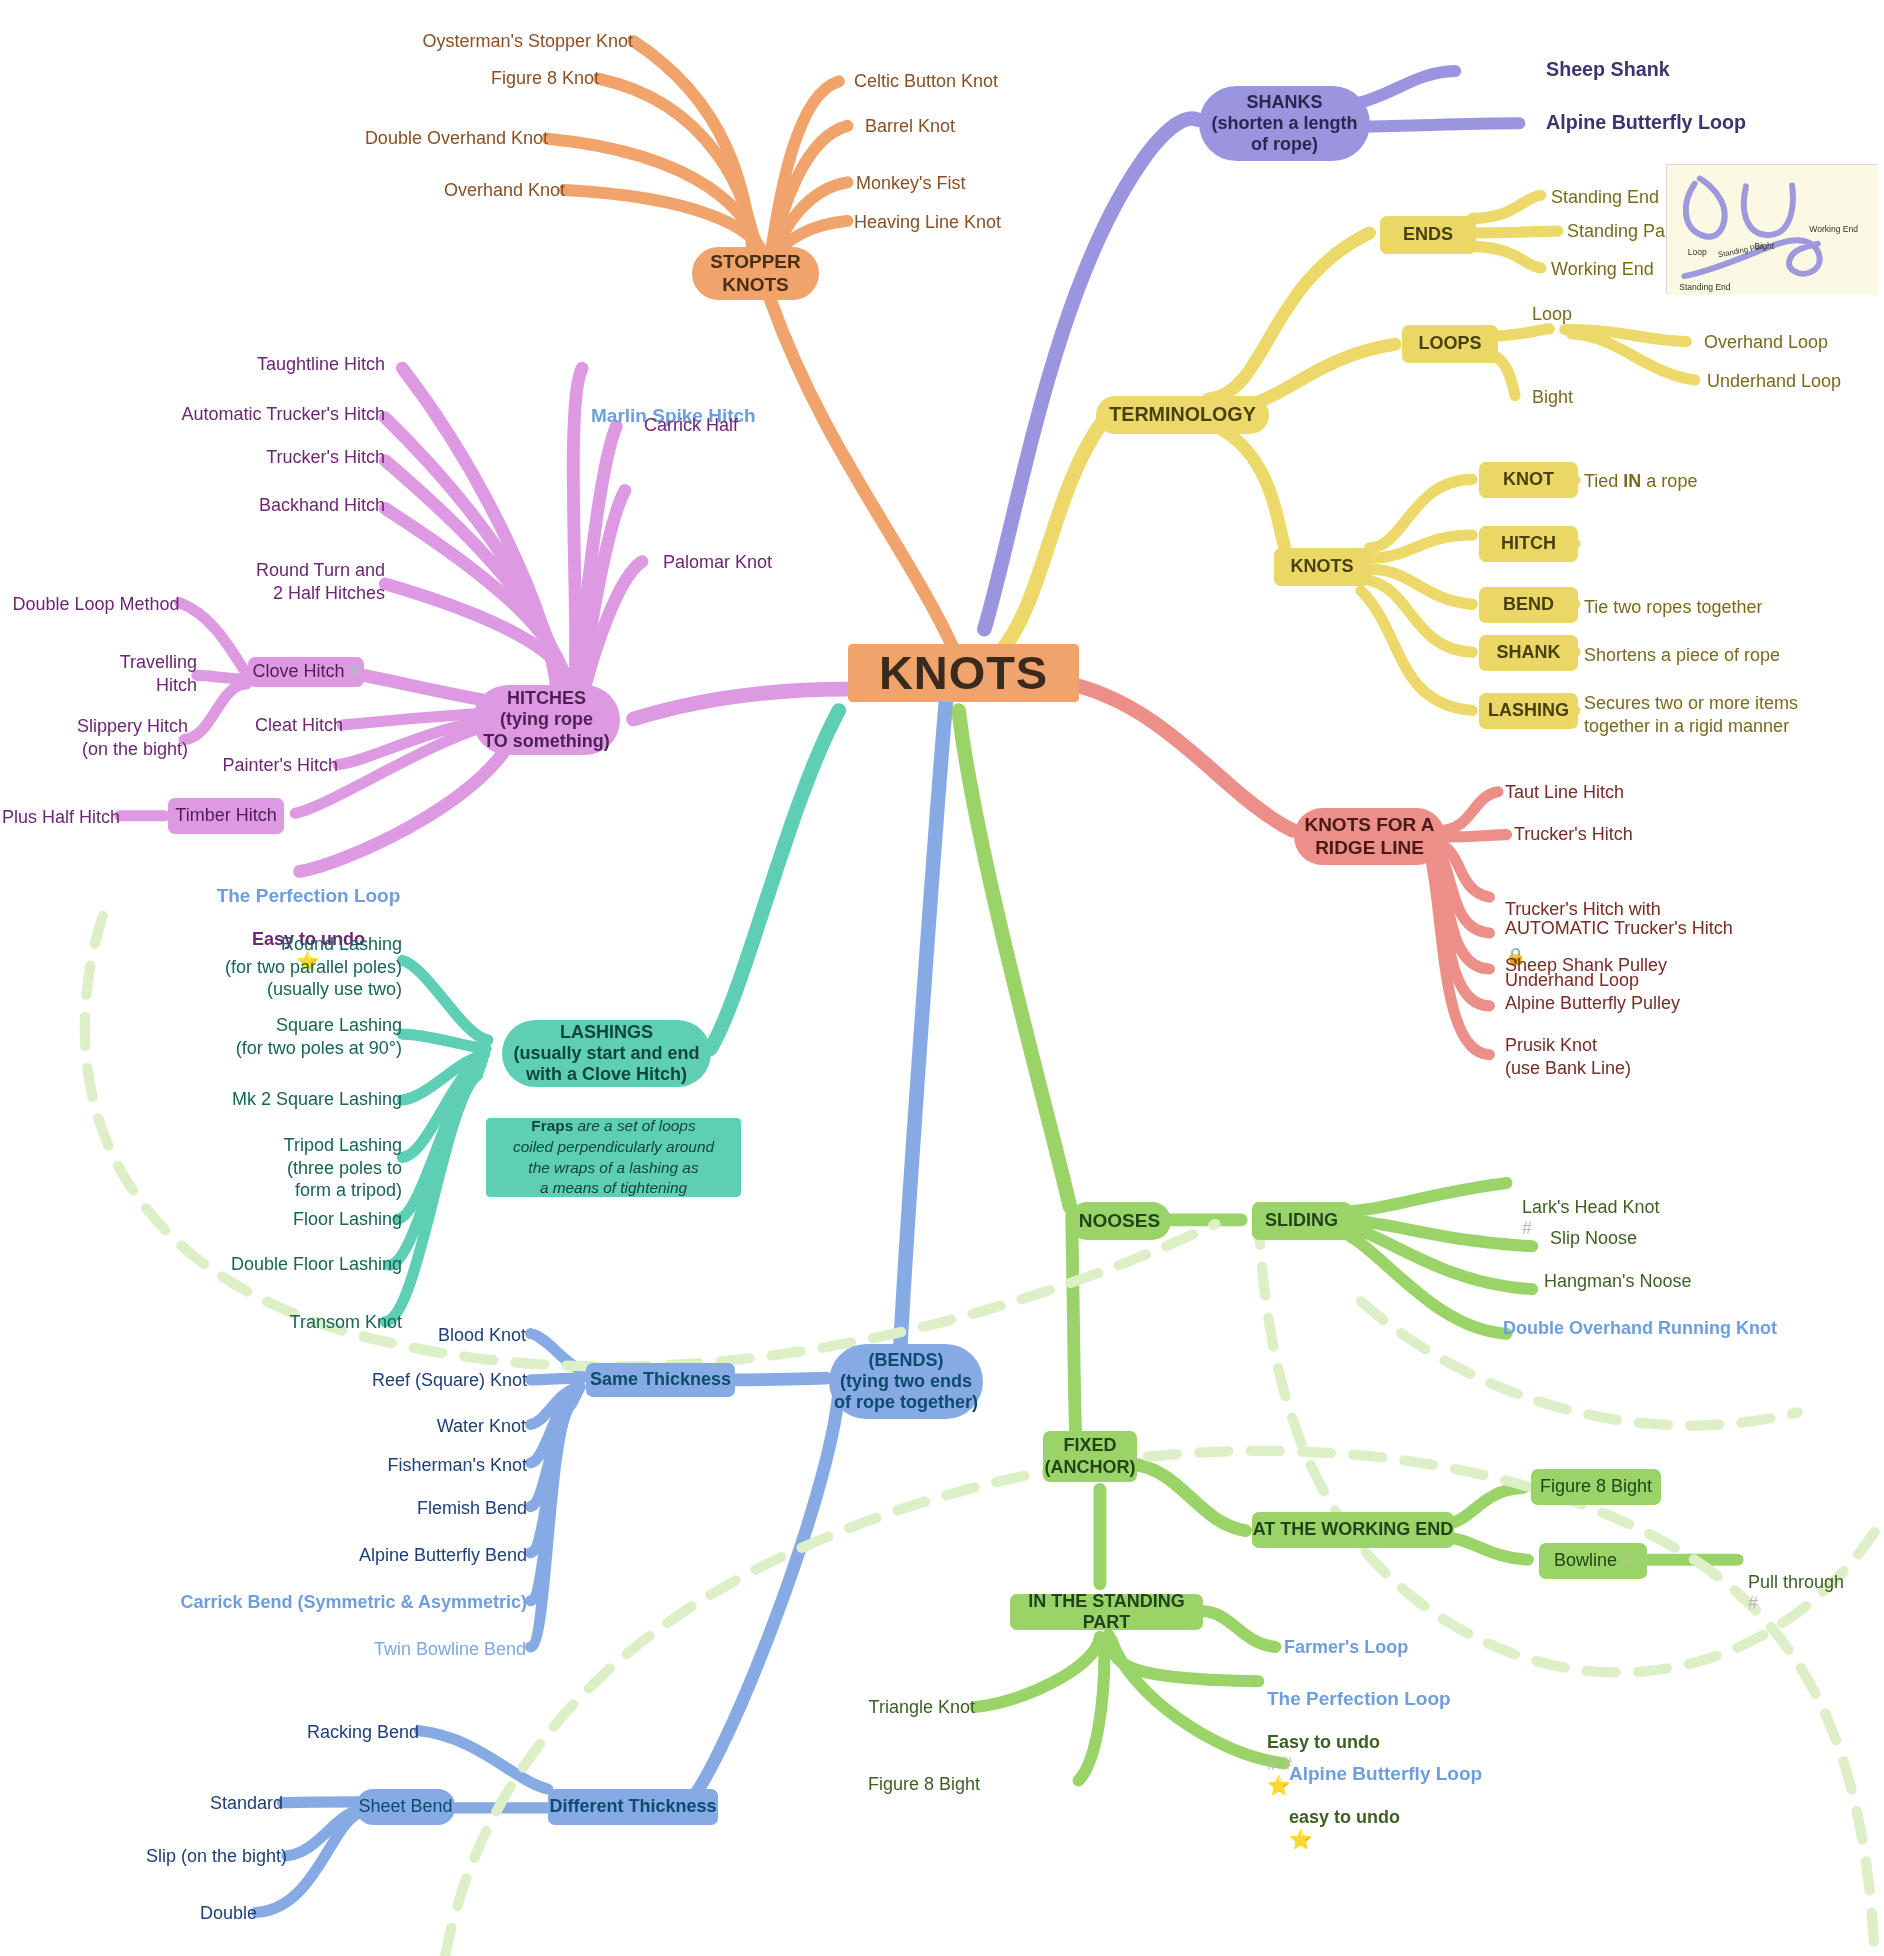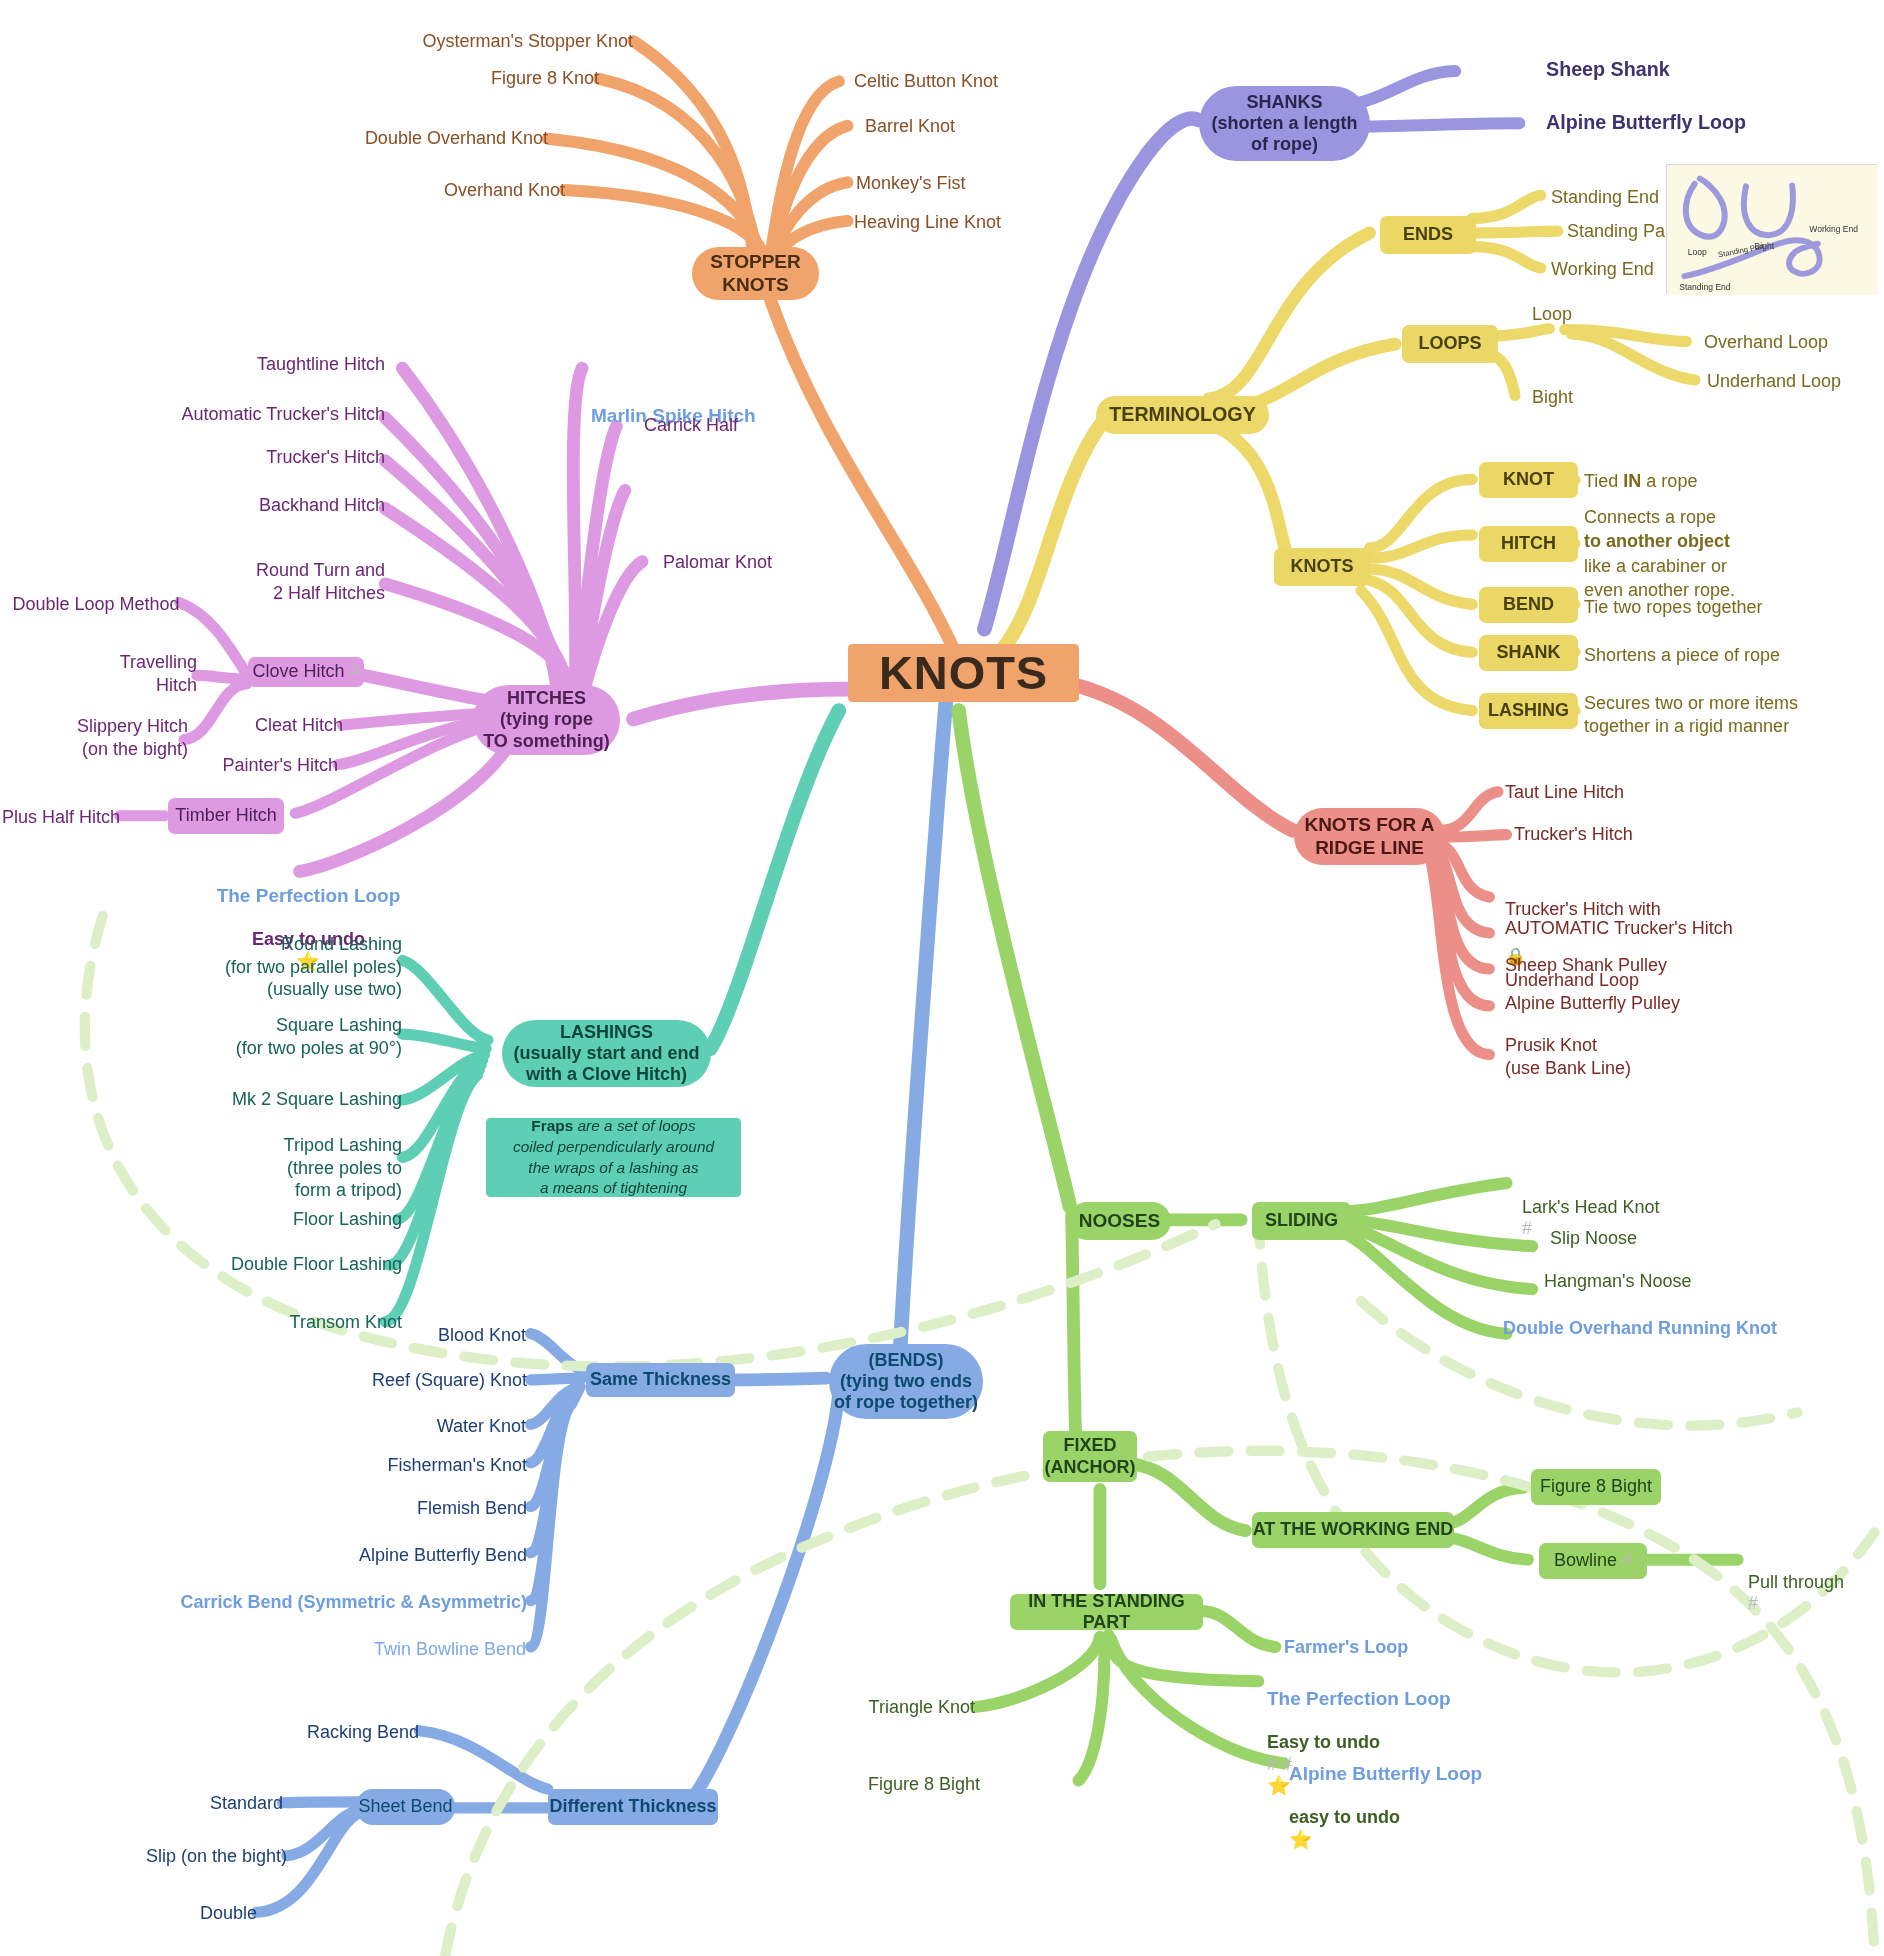--- a/index.html
+++ b/index.html
@@ -322,21 +322,20 @@
   <div class="leaf l t-yellow" style="left:1532px; top:387px; width:103px;">Bight</div>
   <div class="leaf l t-yellow" style="left:1704px; top:332px; width:205px;">Overhand Loop</div>
   <div class="leaf l t-yellow" style="left:1707px; top:371px; width:205px;">Underhand Loop</div>
 
   <div class="node rect c-yellow2" style="left:1274px; top:548px; width:96px; height:38px; font-size:18px;">KNOTS</div>
 
   <div class="node rect c-yellow2" style="left:1479px; top:462px; width:99px; height:36px; font-size:18px;">KNOT</div>
   <div class="leaf l t-yellow" style="left:1584px; top:471px; width:283px;"><span>Tied <b>IN</b> a rope</span></div>
 
   <div class="node rect c-yellow2" style="left:1479px; top:526px; width:99px; height:36px; font-size:18px;">HITCH</div>
-  <div class="leaf l t-yellow" style="left:1584px; top:505px; width:283px; line-height:1.35;"><span>Connects a rope<br><b>to another object</b><br>like a carabiner or<br>even another rope.</span></div>
 
   <div class="node rect c-yellow2" style="left:1479px; top:587px; width:99px; height:36px; font-size:18px;">BEND</div>
   <div class="leaf l t-yellow" style="left:1584px; top:597px; width:283px;">Tie two ropes together</div>
 
   <div class="node rect c-yellow2" style="left:1479px; top:635px; width:99px; height:36px; font-size:18px;">SHANK</div>
   <div class="leaf l t-yellow" style="left:1584px; top:645px; width:283px;">Shortens a piece of rope</div>
 
   <div class="node rect c-yellow2" style="left:1479px; top:693px; width:99px; height:36px; font-size:18px;">LASHING</div>
   <div class="leaf l t-yellow" style="left:1584px; top:692px; width:291px; line-height:1.3;">Secures two or more items
 together in a rigid manner</div>

